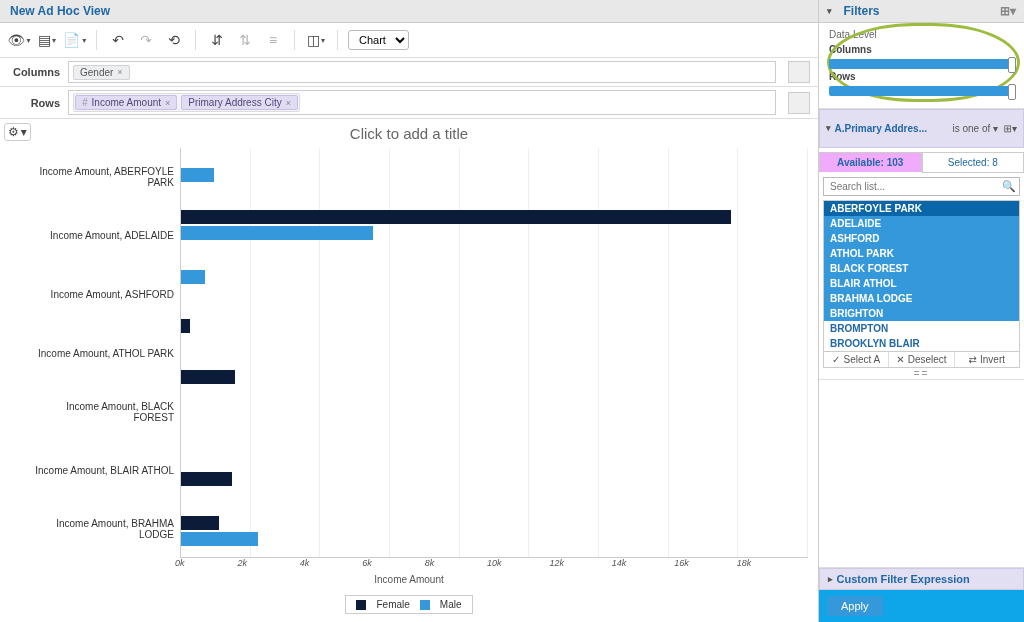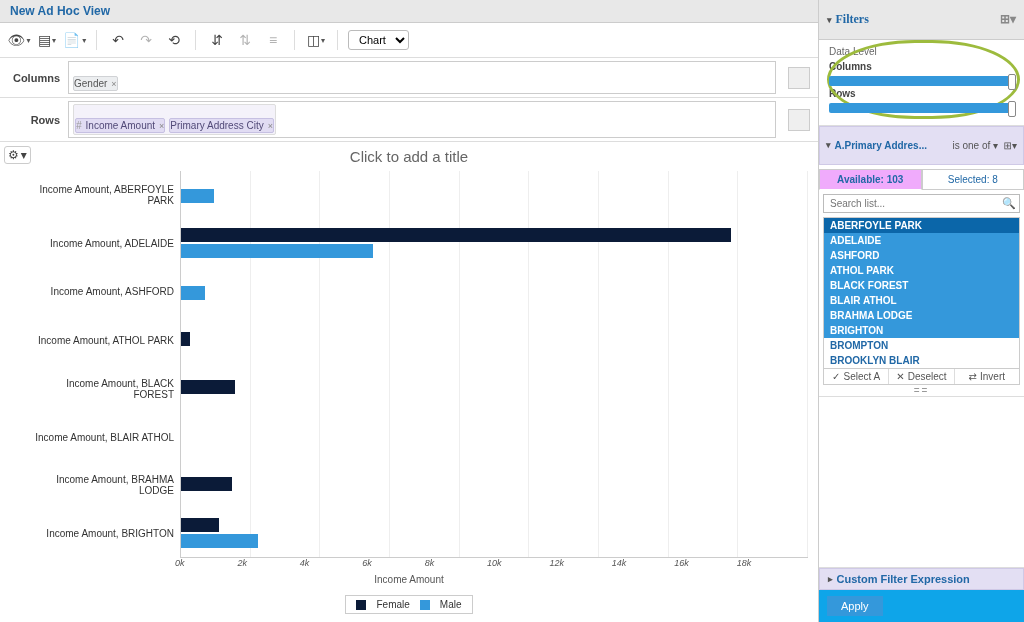--- a/index.html
+++ b/index.html
@@ -13,21 +13,21 @@
   .tbtn { width: 22px; height: 22px; display: inline-flex; align-items: center; justify-content: center; border: none; background: transparent; color: #444; cursor: pointer; font-size: 14px; }
   .tbtn.arrow::after { content: "▾"; font-size: 8px; margin-left: 1px; color:#555; }
   .tsep { width: 1px; height: 20px; background: #ddd; margin: 0 4px; }
   .select-chart { border: 1px solid #bbb; border-radius: 3px; padding: 2px 6px; font-size: 11px; background: #fff; }
 
   
   .shelf { display: flex; align-items: center; border-bottom: 1px solid #ddd; padding: 3px 8px; gap: 8px; }
   .shelf-label { width: 52px; text-align: right; font-weight: bold; font-size: 11px; color: #444; }
   .shelf-body { flex: 1; border: 1px solid #ccc; padding: 2px 4px; display: flex; gap: 4px; align-items: center; min-height: 22px; background: #fff;}
   .shelf-group { display:flex; gap:4px; border:1px solid #ddd; background:#f4f2fa; border-radius:2px; padding:1px;}
-  .chip { display: inline-flex; align-items: center; gap: 4px; padding: 1px 0; font-size: 10px; border-radius: 2px; margin-top: 12px; }
+  .chip { display: inline-flex; align-items: center; gap: 4px; padding: 1px 6px; font-size: 10px; border-radius: 2px; }
   .chip.gray { background: #eceef0; border: 1px solid #d0d2d5; color: #555; }
   .chip.lav { background: #e1dcf3; border: 1px solid #c6c0e2; color: #524a78; }
   .chip-x { color: #888; cursor: pointer; font-size: 9px; }
   .shelf-more { width: 22px; height: 22px; border: 1px solid #ccc; margin-left: 4px; }
 
   
   .chart-wrap { flex: 1; display: flex; flex-direction: column; position: relative; }
   .gear-dd { position:absolute; top:4px; left:4px; display:flex; align-items:center; gap:2px; border:1px solid #ccc; padding:1px 3px; border-radius:3px; font-size:12px; color:#444; cursor:pointer;}
   .chart-title { text-align: center; font-size: 15px; color: #666; padding: 6px 0; }
   .plot { flex: 1; display: flex; padding: 0 10px;}
@@ -42,21 +42,21 @@
   .bar.female { background: #0b1b38; }
   .bar.male { background: #3498db; }
   .xaxis { display: flex; padding-left: 180px; padding-right: 14px; }
   .xtick { flex: 1; text-align: left; font-size: 9px; font-style: italic; color: #555; transform: translateX(-5px);}
   .xlabel { text-align: center; font-size: 10px; color: #555; padding: 6px 0; }
   .legend { text-align: center; padding: 4px 0 8px; }
   .legend-box { display: inline-flex; align-items: center; gap: 10px; border: 1px solid #ccc; padding: 3px 10px; font-size: 10px; }
   .swatch { width: 10px; height: 10px; display: inline-block; }
 
   
-  .panel-header { background: #e8e8e8; border-bottom: 1px solid #ccc; padding: 12px 8px; color: #2168a6; font-weight: bold; font-size: 12px; display:flex; align-items:center; gap:4px;font-family:Liberation Serif, serif;}
+  .panel-header { background: #e8e8e8; border-bottom: 1px solid #ccc; padding: 4px 8px; color: #2168a6; font-weight: bold; font-size: 12px; display:flex; align-items:center; gap:12px;}
   .panel-header::before { content:"▾"; font-size:9px; color:#555;}
   .panel-header .sp { margin-left:auto; color:#888; font-size:12px;}
   .data-level { position: relative; padding: 6px 10px 12px; background: #fff; border-bottom: 1px solid #ddd;}
   .data-level .oval { position:absolute; top:0; left:8px; right:4px; bottom:6px; border:3px solid #9dbb3d; border-radius:50%/55%; pointer-events:none;}
   .dl-title { font-size: 10px; color: #666; margin-bottom: 4px; }
   .dl-sec { margin-top: 2px;}
   .dl-lbl { font-size: 10px; font-weight: bold; color: #444; }
   .slider { height: 10px; background: #3498db; border-radius: 2px; margin-top: 4px; position: relative; }
   .slider::after { content: ''; position: absolute; right: -2px; top: -2px; width: 6px; height: 14px; background: #fff; border: 1px solid #888; border-radius: 2px; }
 
@@ -158,21 +158,20 @@
     <div class="chart-title">Click to add a title</div>
     <div class="plot">
       <div class="ylabels" id="ylabels">
           <div class="ygroup">Income Amount, ABERFOYLE PARK</div>
           <div class="ygroup">Income Amount, ADELAIDE</div>
           <div class="ygroup">Income Amount, ASHFORD</div>
           <div class="ygroup">Income Amount, ATHOL PARK</div>
           <div class="ygroup">Income Amount, BLACK FOREST</div>
           <div class="ygroup">Income Amount, BLAIR ATHOL</div>
           <div class="ygroup">Income Amount, BRAHMA LODGE</div>
-          <div class="ygroup">Income Amount, BRIGHTON</div>
         </div>
       <div class="bars-area">
         <div class="grid">
           <div></div>
             <div></div>
             <div></div>
             <div></div>
             <div></div>
             <div></div>
             <div></div>

